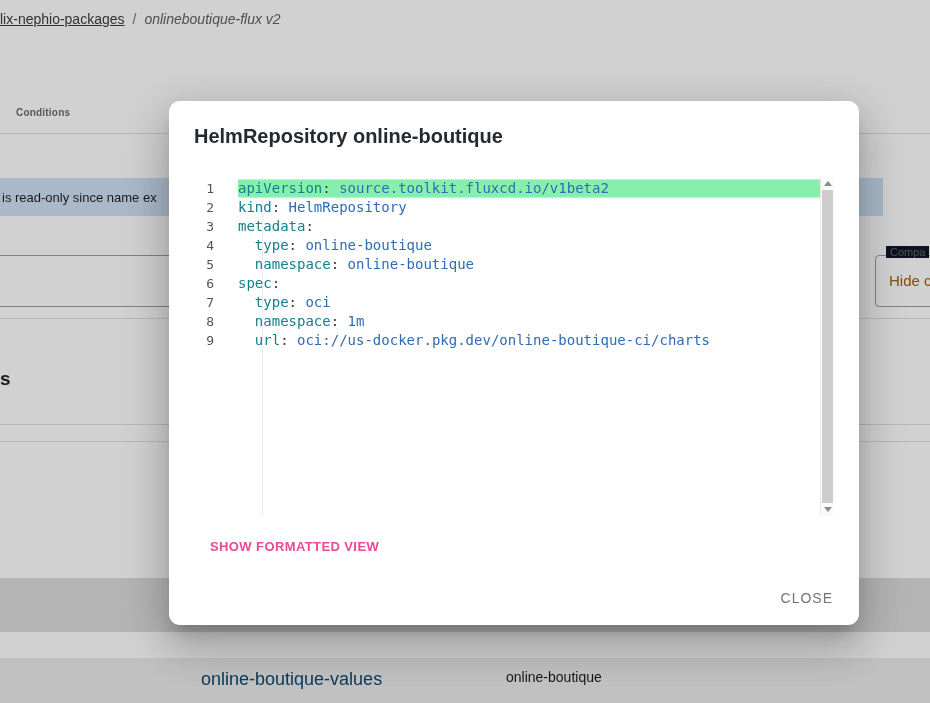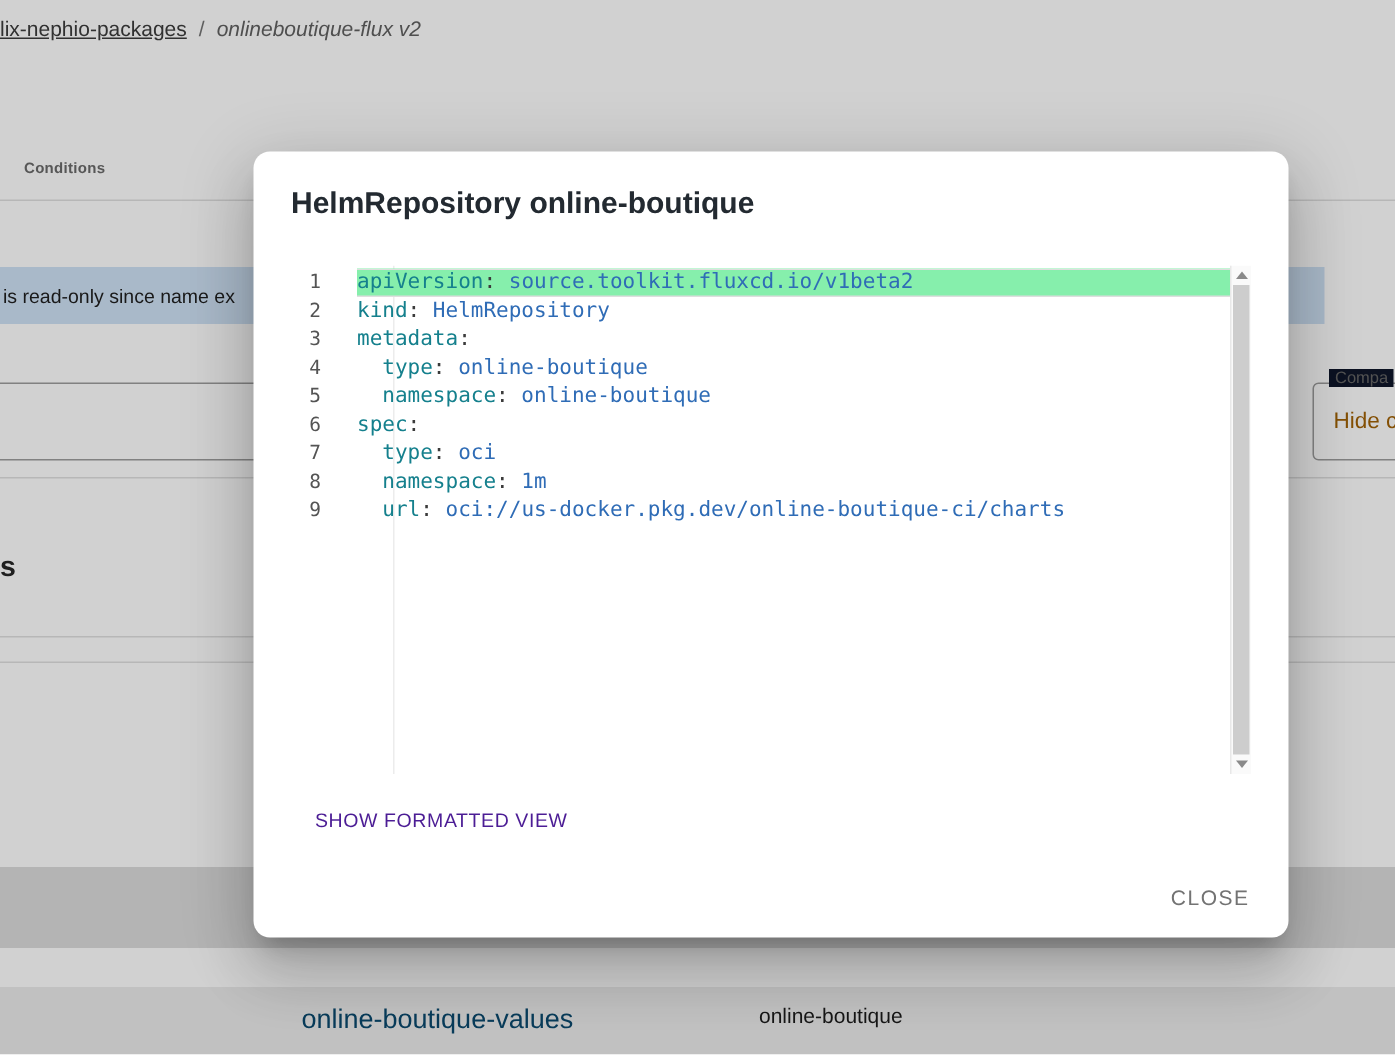--- a/index.html
+++ b/index.html
@@ -54,22 +54,22 @@
   .tok-val { color:#2f6cb6; }
 
   .v-scrollbar { position:absolute; right:0; top:0; bottom:0; width:14px; background:#fafafa;
                  border-left:1px solid #e8e8e8; }
   .sb-arrow-up { position:absolute; top:4px; left:3px; width:0; height:0;
                  border-left:4px solid transparent; border-right:4px solid transparent; border-bottom:5px solid #8a8a8a; }
   .sb-arrow-down { position:absolute; bottom:4px; left:3px; width:0; height:0;
                  border-left:4px solid transparent; border-right:4px solid transparent; border-top:5px solid #8a8a8a; }
   .sb-thumb { position:absolute; left:1px; top:13px; bottom:13px; width:11px; background:#cdcdcd; }
 
-  .show-formatted { position:absolute; left:41px; top:438px; font-size:13px; font-weight:400;
-                    color:#4c1d95; letter-spacing:.4px; cursor:pointer; }
+  .show-formatted { position:absolute; left:41px; top:438px; font-size:13px; font-weight:700;
+                    color:#ec4899; letter-spacing:.4px; cursor:pointer; }
   .close-btn { position:absolute; right:26px; bottom:19px; font-size:14px; font-weight:500;
                color:#737373; letter-spacing:1px; cursor:pointer; }
 </style>
 </head>
 <body>
 
 <div class="stage">
 
   <div class="page">
     <div class="breadcrumb">

